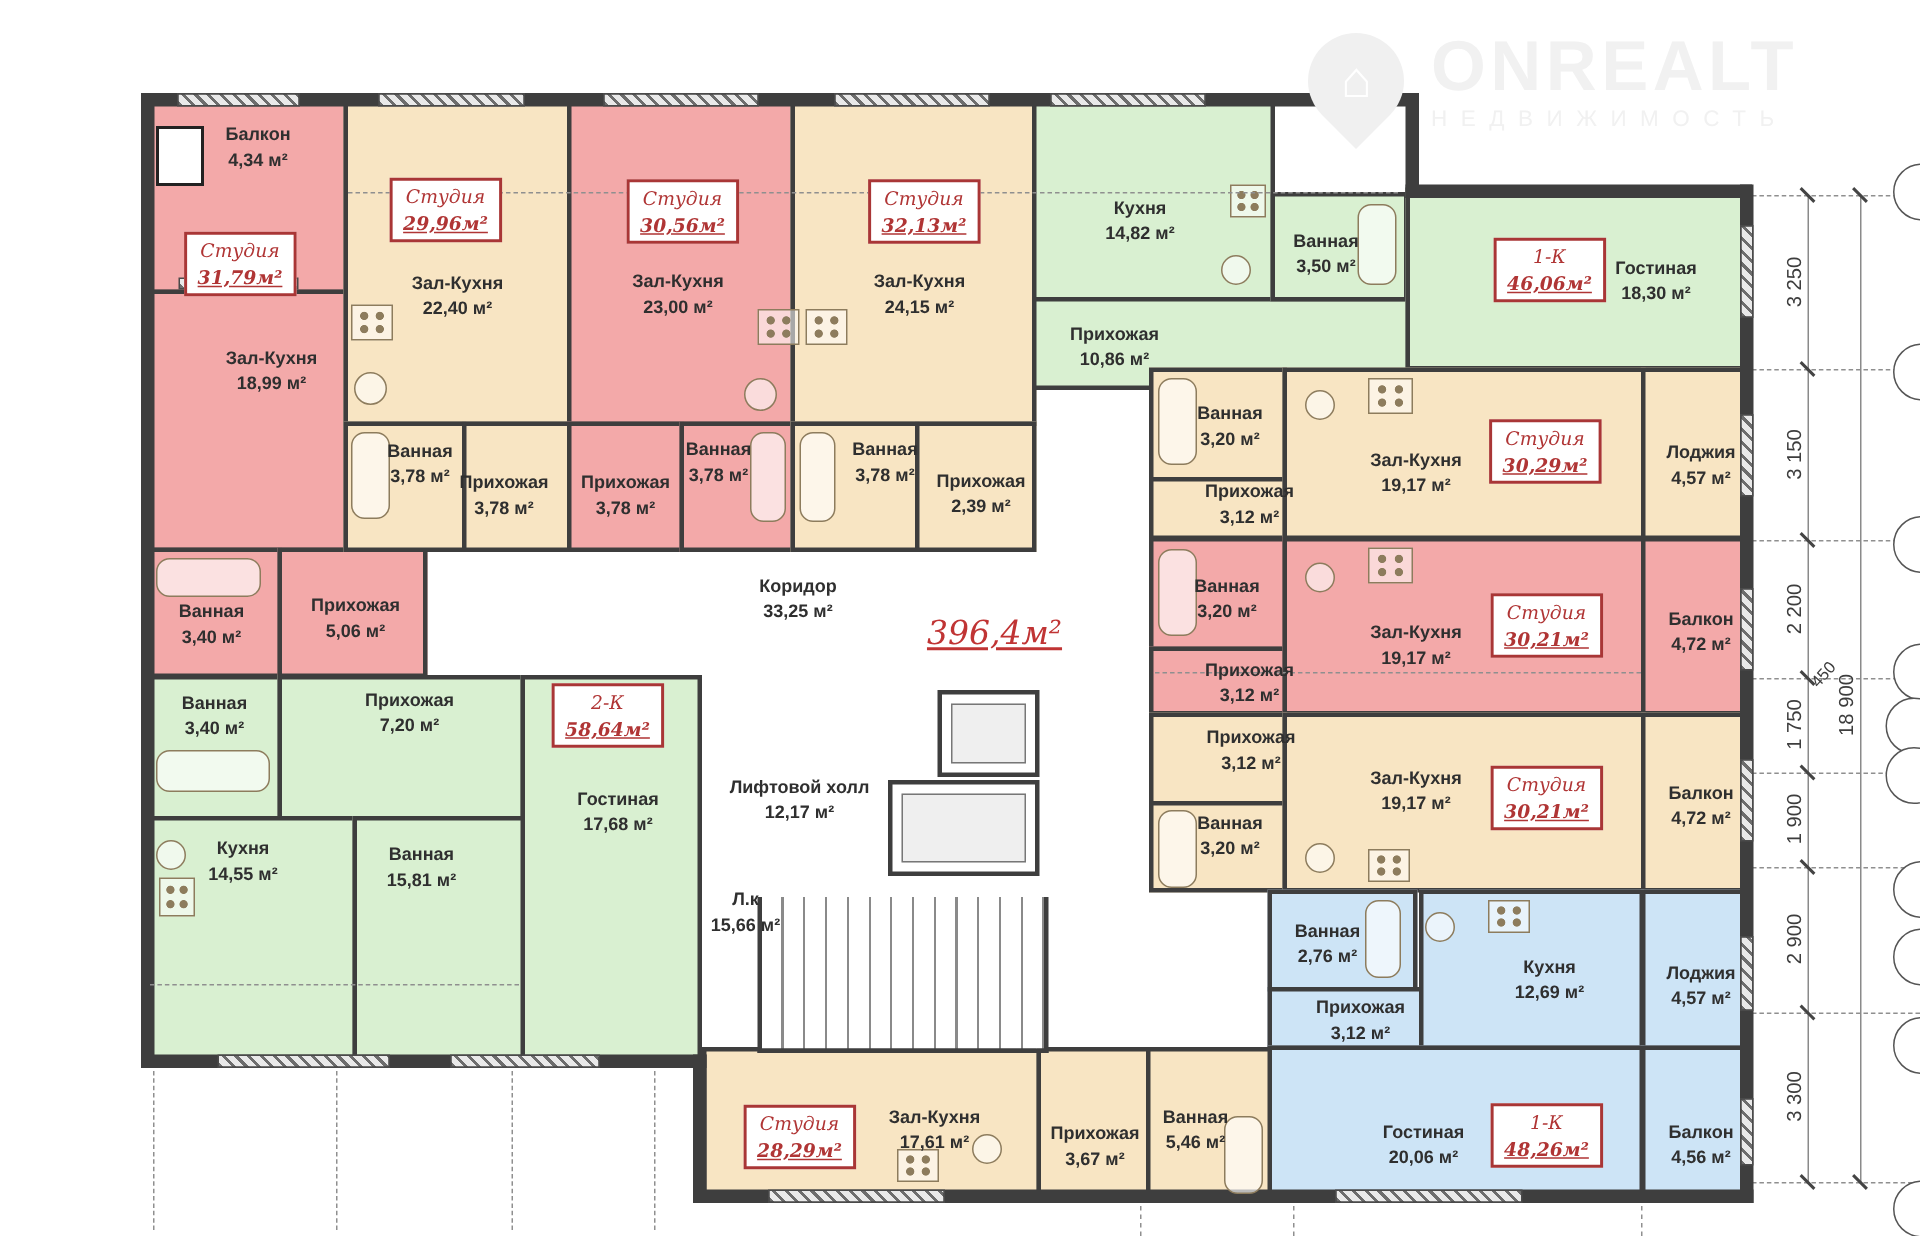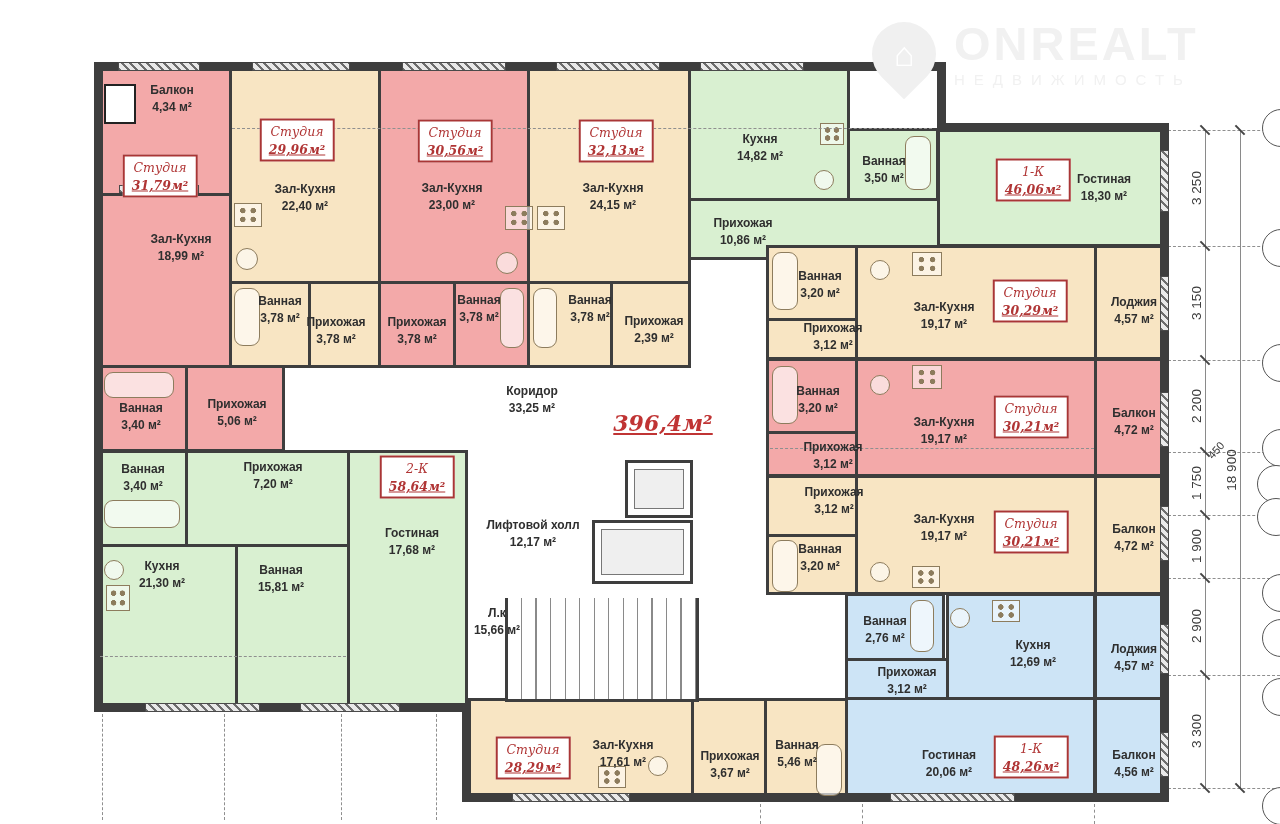--- a/index.html
+++ b/index.html
@@ -16,21 +16,21 @@
   .win{position:absolute;background:repeating-linear-gradient(45deg,#6d6d6d 0 2px,#e9e9e9 2px 6px);
        border:1px solid #4a4a4a;box-sizing:border-box;z-index:7;}
   
   .rl{position:absolute;transform:translate(-50%,-50%);text-align:center;color:#2f2f2f;
       font-size:12px;line-height:1.45;white-space:nowrap;z-index:30;font-weight:bold;}
   .ub{position:absolute;transform:translate(-50%,-50%);background:#fff;border:2px solid #a93636;
       color:#b03535;text-align:center;padding:2px 7px;z-index:31;
       font-family:"DejaVu Serif",serif;font-style:italic;font-size:12.5px;line-height:1.4;white-space:nowrap;}
   .ub .ua{text-decoration:underline;font-weight:bold;}
   .total{position:absolute;transform:translate(-50%,-50%);color:#c03434;z-index:32;
-         font-family:"DejaVu Serif",serif;font-style:italic;font-weight:bold;font-size:22px;
+         font-family:"DejaVu Serif",serif;font-style:italic;font-weight:normal;font-size:22px;
          text-decoration:underline;white-space:nowrap;}
   
   .dimline{position:absolute;background:#8a8a8a;z-index:4;}
   .dim{position:absolute;transform:translate(-50%,-50%) rotate(-90deg);font-size:13.5px;color:#3d3d3d;
        white-space:nowrap;z-index:20;}
   .dim45{position:absolute;transform:translate(-50%,-50%) rotate(-48deg);font-size:11px;color:#3d3d3d;
        white-space:nowrap;z-index:20;}
   .tick{position:absolute;width:13px;height:2px;background:#444;transform:translate(-50%,-50%) rotate(45deg);z-index:21;}
   .dash-h{position:absolute;border-top:1.5px dashed #8f8f8f;z-index:2;}
   .dash-v{position:absolute;border-left:1.5px dashed #8f8f8f;z-index:2;}
@@ -330,35 +330,35 @@
   <div class="rl" style="left:273px;top:476px">
       <div>Прихожая</div>
       <div>7,20 м²</div>
     </div>
   <div class="rl" style="left:412px;top:542px">
       <div>Гостиная</div>
       <div>17,68 м²</div>
     </div>
   <div class="rl" style="left:162px;top:575px">
       <div>Кухня</div>
-      <div>21,30 м²</div>
+      <div>14,55 м²</div>
     </div>
   <div class="rl" style="left:281px;top:579px">
       <div>Ванная</div>
       <div>15,81 м²</div>
     </div>
   <div class="rl" style="left:532px;top:400px">
       <div>Коридор</div>
       <div>33,25 м²</div>
     </div>
   <div class="rl" style="left:533px;top:534px">
       <div>Лифтовой холл</div>
       <div>12,17 м²</div>
     </div>
-  <div class="rl" style="left:497px;top:622px">
+  <div class="rl" style="left:497px;top:609px">
       <div>Л.к</div>
       <div>15,66 м²</div>
     </div>
   <div class="rl" style="left:623px;top:754px">
       <div>Зал-Кухня</div>
       <div>17,61 м²</div>
     </div>
   <div class="rl" style="left:730px;top:765px">
       <div>Прихожая</div>
       <div>3,67 м²</div>
@@ -393,21 +393,21 @@
       <div class="ua">30,29м²</div>
     </div>
   <div class="ub" style="left:1031px;top:417px">
       <div class="ut">Студия</div>
       <div class="ua">30,21м²</div>
     </div>
   <div class="ub" style="left:1031px;top:532px">
       <div class="ut">Студия</div>
       <div class="ua">30,21м²</div>
     </div>
-  <div class="ub" style="left:417px;top:477px">
+  <div class="ub" style="left:405px;top:477px">
       <div class="ut">2-К</div>
       <div class="ua">58,64м²</div>
     </div>
   <div class="ub" style="left:533px;top:758px">
       <div class="ut">Студия</div>
       <div class="ua">28,29м²</div>
     </div>
   <div class="ub" style="left:1031px;top:757px">
       <div class="ut">1-К</div>
       <div class="ua">48,26м²</div>

